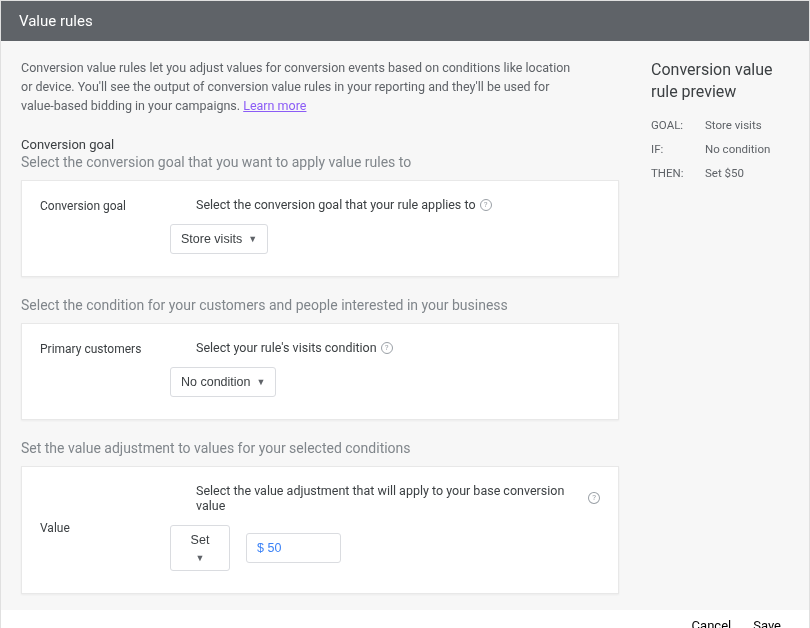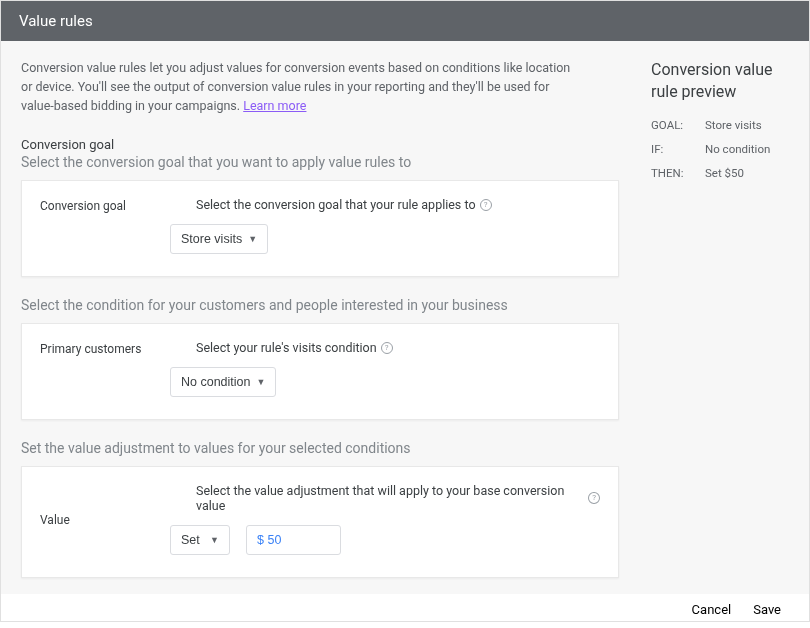--- a/index.html
+++ b/index.html
@@ -205,21 +205,21 @@
 
       <div class="section-sub">Set the value adjustment to values for your selected conditions</div>
       <div class="card" style="margin-bottom:6px;align-items:center;">
         <div class="card-label">Value</div>
         <div class="card-content">
           <div class="field-title">
             <span>Select the value adjustment that will apply to your base conversion value</span>
             <span class="help-icon">?</span>
           </div>
           <div class="value-row">
-            <button class="dd-button" style="min-width:60px;justify-content:space-between;">
+            <button class="dd-button" style="min-width:60px;justify-content:space-between;flex-direction:column;">
               <span>Set</span>
               <span class="caret">▼</span>
             </button>
             <input class="text-input" type="text" value="$ 50" style="">
           </div>
         </div>
       </div>
 
     </div>
 

